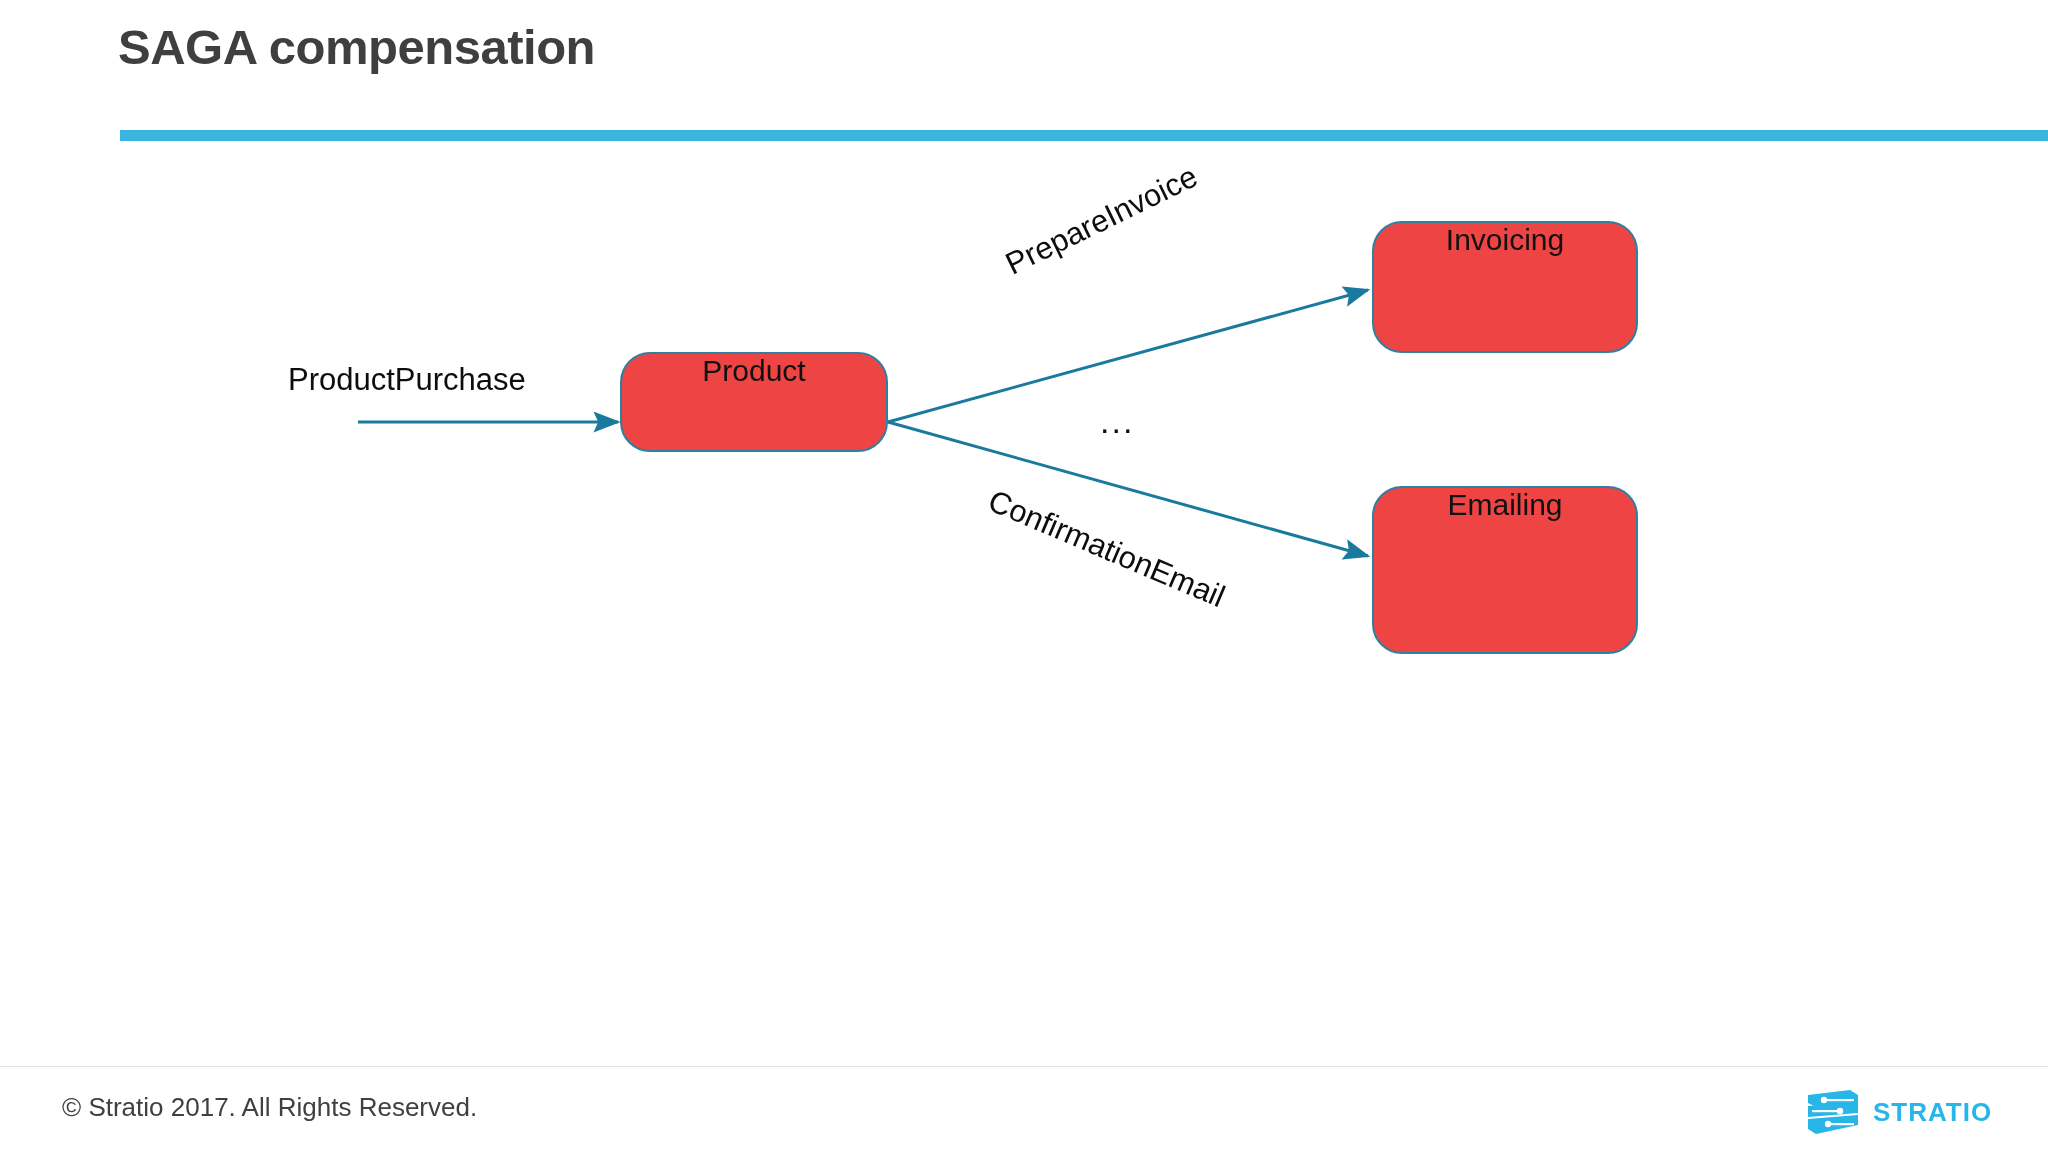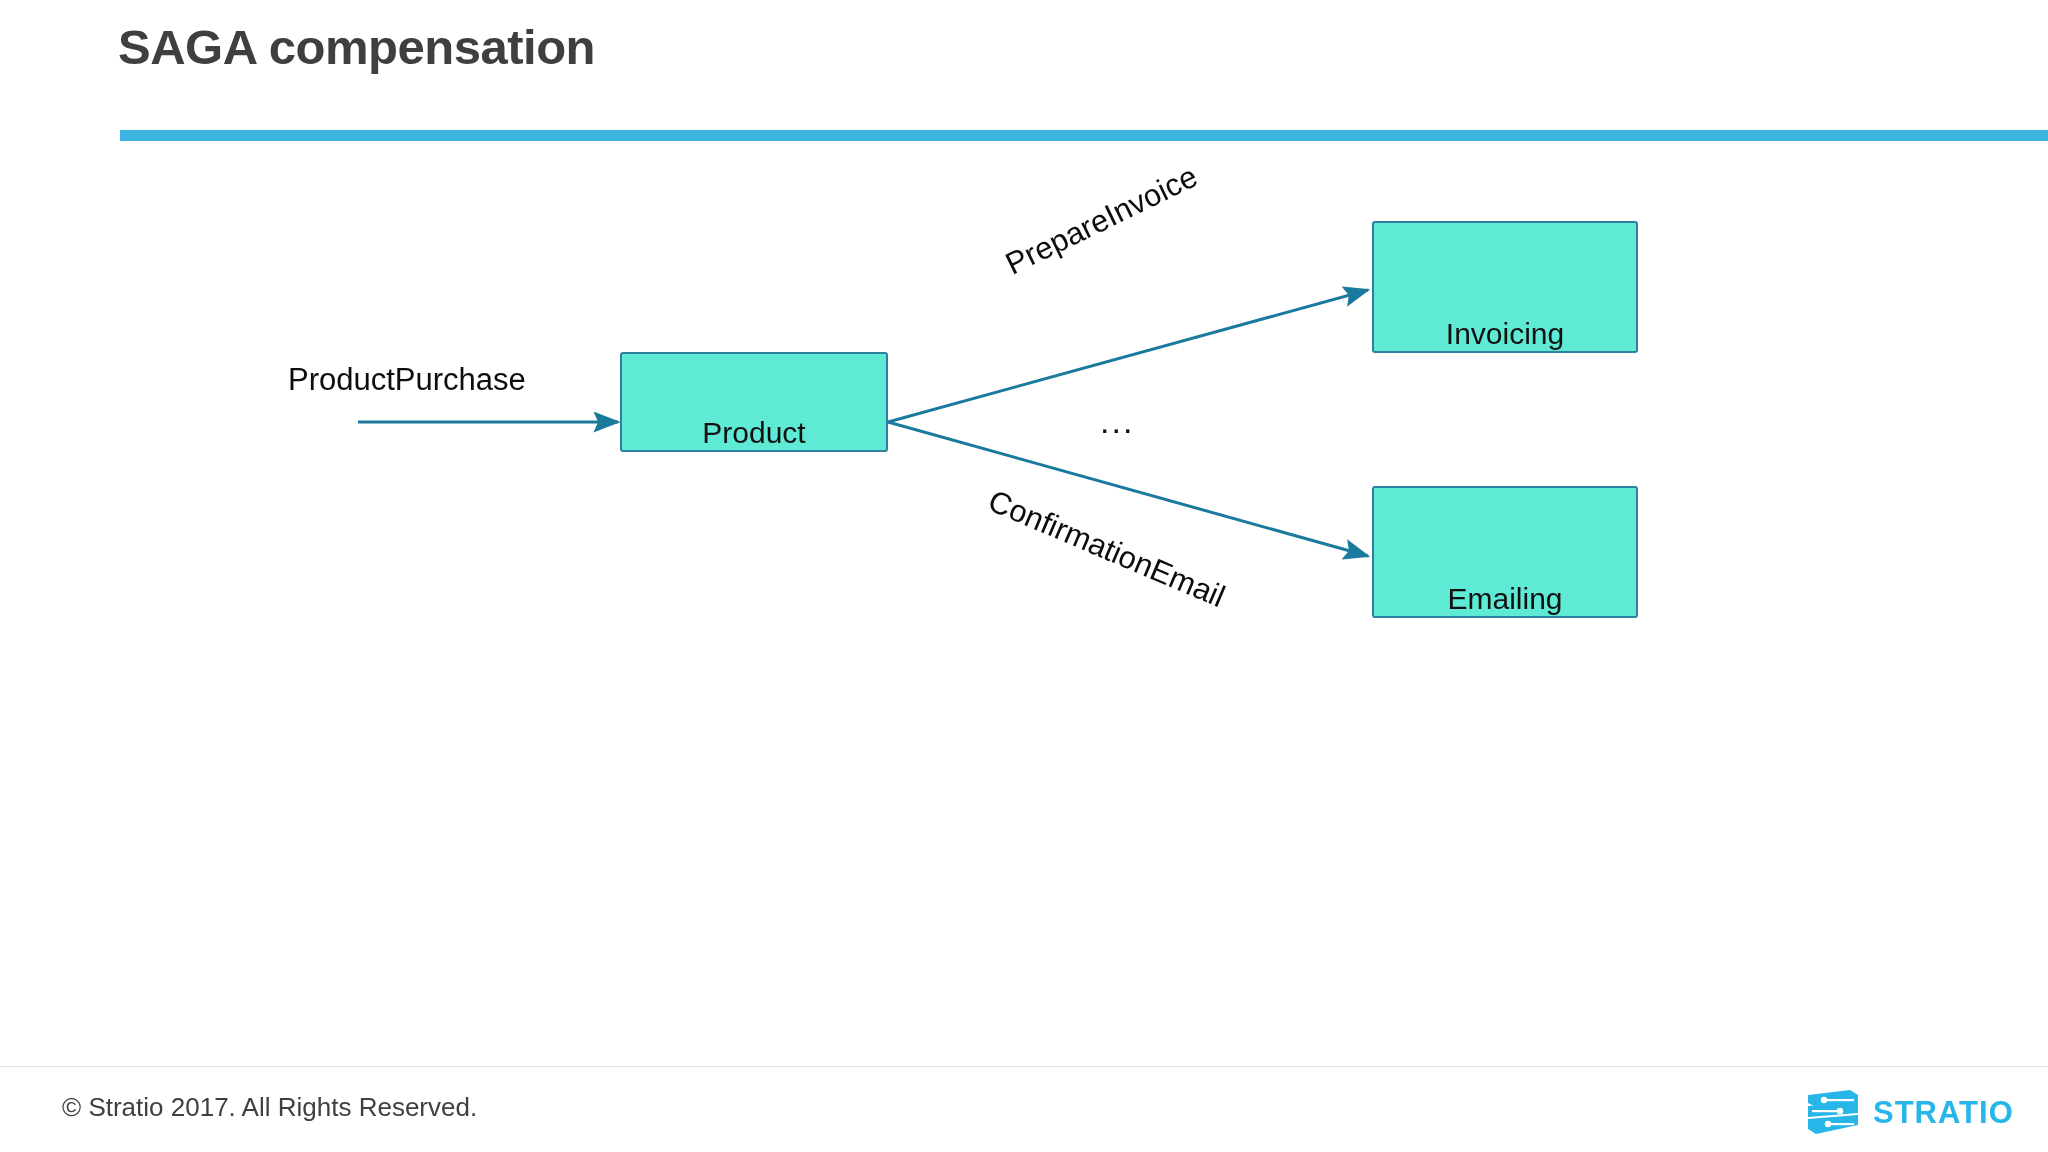--- a/index.html
+++ b/index.html
@@ -49,37 +49,37 @@
     position: absolute;
     left: 0;
     top: 0;
     width: 2048px;
     height: 1152px;
     overflow: visible;
   }
 
   .node-box {
     position: absolute;
-    background: #5eead4;
+    background: #ef4444;
     border: 2px solid #2d80a2;
-    border-radius: 3px;
+    border-radius: 30px;
     box-sizing: border-box;
     display: flex;
-    align-items: flex-end;
+    align-items: flex-start;
     justify-content: center;
   }
   .node-label {
     font-size: 30px;
     color: #111111;
     font-family: "Liberation Sans", sans-serif;
   }
 
   #node-product  { left: 620px;  top: 352px; width: 268px; height: 100px; }
   #node-invoicing{ left: 1372px; top: 221px; width: 266px; height: 132px; }
-  #node-emailing { left: 1372px; top: 486px; width: 266px; height: 132px; }
+  #node-emailing { left: 1372px; top: 486px; width: 266px; height: 168px; }
 
   
   .edge-text {
     position: absolute;
     font-size: 31px;
     color: #0d0d0d;
     white-space: nowrap;
     font-family: "Liberation Sans", sans-serif;
   }
   #label-product-purchase { left: 288px; top: 362px; }
@@ -118,21 +118,21 @@
   }
   #brand-logo {
     position: absolute;
     left: 1806px;
     top: 1089px;
     display: flex;
     align-items: center;
     gap: 13px;
   }
   #brand-name {
-    font-size: 31px;
+    font-size: 26px;
     font-weight: bold;
     color: #28b6e8;
     letter-spacing: 1px;
     line-height: 1;
   }
 </style>
 </head>
 <body>
 
 <div id="slide-title">SAGA compensation</div>

